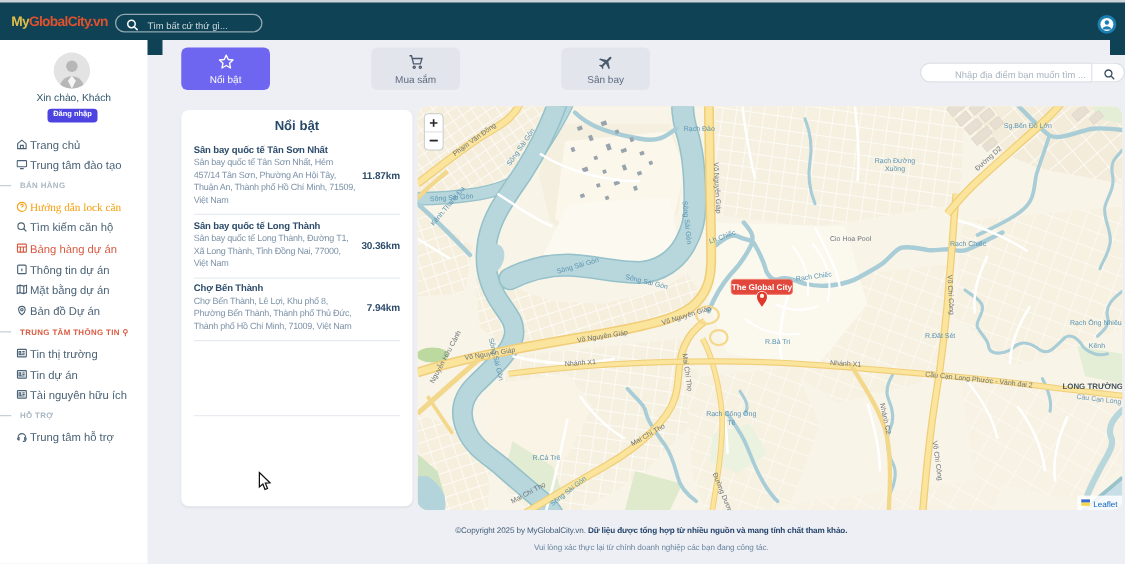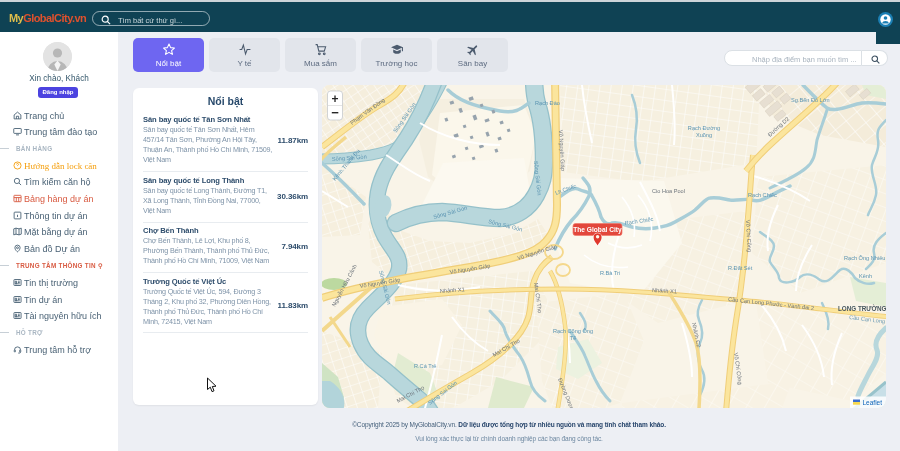--- a/index.html
+++ b/index.html
@@ -17,21 +17,21 @@
 #hello { position:absolute; left:0; top:42px; width:118px; text-align:center; font-size:8.2px; color:#33566a; }
 #loginbtn { position:absolute; left:38px; top:55px; width:40px; height:11px; background:#4c43e0; border-radius:3px; color:#fff; font-size:6px; text-align:center; line-height:11px; font-weight:bold; }
 .mi { position:absolute; left:0; width:106px; height:16px; font-size:9px; color:#4a6275; }
 .mi .txt { position:absolute; left:24px; top:3px; white-space:nowrap; }
 .mi svg { position:absolute; left:13px; top:3px; }
 .sect { position:absolute; left:16px; width:102px; height:10px; font-size:6.3px; color:#a9b6c2; letter-spacing:0.3px; font-weight:bold; white-space:nowrap; }
 .sect:before { content:""; position:absolute; left:-16px; top:3px; width:9px; height:1px; background:#c7cfd6; }
 .sect.red { color:#d85a41; }
 .mi.org { color:#f59e0b;font-family:Liberation Serif, serif; }
 .mi.red { color:#d85a41; }
-#main { position:absolute; left:118px; top:32px; width:758px; height:419px; background:#edeff4; }
+#main { position:absolute; left:130px; top:32px; width:758px; height:419px; background:#edeff4; }
 .tab { position:absolute; top:6px; width:71px; height:34px; border-radius:5px; background:#e2e5eb; }
 .tab .tt { position:absolute; bottom:4px; width:100%; text-align:center; font-size:8px; color:#5d6b80; }
 .tab svg { position:absolute; top:5px; left:50%; transform:translateX(-50%); }
 .tab.sel { background:#6e66f1; }
 .tab.sel .tt { color:#fff; }
 #psearch { position:absolute; left:606px; top:18px; width:138px; height:16px; background:#fff; border:1px solid #dbe0e5; border-radius:8px 0 0 8px; }
 #psearch .ph { position:absolute; left:8px; top:3.5px; font-size:7.5px; color:#a9b4bf;padding-left:19px; }
 #pbtn { position:absolute; left:744px; top:18px; width:26px; height:16px; background:#fff; border:1px solid #dbe0e5; border-left:none; border-radius:0 8px 8px 0; }
 #card { position:absolute; left:15px; top:56px; width:185px; height:317px; background:#fff; border-radius:6px; box-shadow:0 1px 2px rgba(0,0,0,0.06); }
 #card h1 { font-size:10.5px; color:#27496b; text-align:center; padding-top:7px; font-weight:bold; }
@@ -161,39 +161,27 @@
       <span class="txt">Trung tâm hỗ trợ</span>
     </div>
 </div>
 <div id="main">
   <div class="tab sel" style="left:15px">
       <svg width="13" height="13" viewBox="0 0 24 24" fill="none" stroke="#fff" stroke-width="2">
         <path d="M12 2l3 6.5 7 .8-5.2 4.7 1.5 7-6.3-3.7L5.7 21l1.5-7L2 9.3l7-.8z" stroke-linejoin="round"></path>
       </svg>
       <div class="tt">Nổi bật</div>
     </div>
-  <div class="tab" style="left:91px">
-      <svg width="13" height="13" viewBox="0 0 24 24" fill="none" stroke="#4c5b6e" stroke-width="2">
-        <path d="M2 12h4l3-8 4 16 3-8h6"></path>
-      </svg>
-      <div class="tt">Y tế</div>
-    </div>
   <div class="tab" style="left:167px">
       <svg width="13" height="13" viewBox="0 0 24 24" fill="none" stroke="#4c5b6e" stroke-width="2">
         <circle cx="9" cy="20" r="1.6"></circle>
         <circle cx="18" cy="20" r="1.6"></circle>
         <path d="M2 3h3l3 12h10l2.5-8H6.5"></path>
       </svg>
       <div class="tt">Mua sắm</div>
-    </div>
-  <div class="tab" style="left:243px">
-      <svg width="13" height="13" viewBox="0 0 24 24" fill="#4c5b6e">
-        <path d="M12 3L1 8l11 5 9-4.1V15h2V8zM5 12v4.5c0 1.9 3.1 3.5 7 3.5s7-1.6 7-3.5V12l-7 3.2z"></path>
-      </svg>
-      <div class="tt">Trường học</div>
     </div>
   <div class="tab" style="left:319px">
       <svg width="14" height="14" viewBox="0 0 24 24" fill="#4c5b6e">
         <g transform="rotate(45 12 12)">
           <path d="M21 16v-2l-8-5V3.5a1.5 1.5 0 0 0-3 0V9l-8 5v2l8-2.5V19l-2 1.5V22l3.5-1 3.5 1v-1.5L13 19v-5.5z"></path>
         </g>
       </svg>
       <div class="tt">Sân bay</div>
     </div>
   <div id="psearch">
@@ -218,25 +206,20 @@
         <div class="ad">Sân bay quốc tế Long Thành, Đường T1,<br>Xã Long Thành, Tỉnh Đồng Nai, 77000,<br>Việt Nam</div>
         <div class="km" style="top:16px">30.36km</div>
       </div>
     <div class="sep" style="top:133.5px"></div>
     <div class="item" style="top:138px">
         <div class="ti">Chợ Bến Thành</div>
         <div class="ad">Chợ Bến Thành, Lê Lợi, Khu phố 8,<br>Phường Bến Thành, Thành phố Thủ Đức,<br>Thành phố Hồ Chí Minh, 71009, Việt Nam</div>
         <div class="km" style="top:16px">7.94km</div>
       </div>
     <div class="sep" style="top:183.5px"></div>
-    <div class="item" style="top:188.5px">
-        <div class="ti">Trường Quốc tế Việt Úc</div>
-        <div class="ad">Trường Quốc tế Việt Úc, 594, Đường 3<br>Tháng 2, Khu phố 32, Phường Diên Hồng,<br>Thành phố Thủ Đức, Thành phố Hồ Chí<br>Minh, 72415, Việt Nam</div>
-        <div class="km" style="top:24px">11.83km</div>
-      </div>
     <div class="sep" style="top:244px"></div>
   </div>
   <div id="map">
       <svg width="564" height="323" viewBox="0 0 564 323" style="position:absolute;left:0;top:0">
 <defs>
 <pattern id="gA" width="8.5" height="8.5" patternUnits="userSpaceOnUse" patternTransform="rotate(-34)">
             <rect width="8.5" height="8.5" fill="#f5eedd"></rect>
             <path d="M0 0H8.5M0 0V8.5" stroke="#ffffff" stroke-width="1.1"></path>
           </pattern>
 <pattern id="gB" width="9.5" height="9.5" patternUnits="userSpaceOnUse" patternTransform="rotate(-18)">

